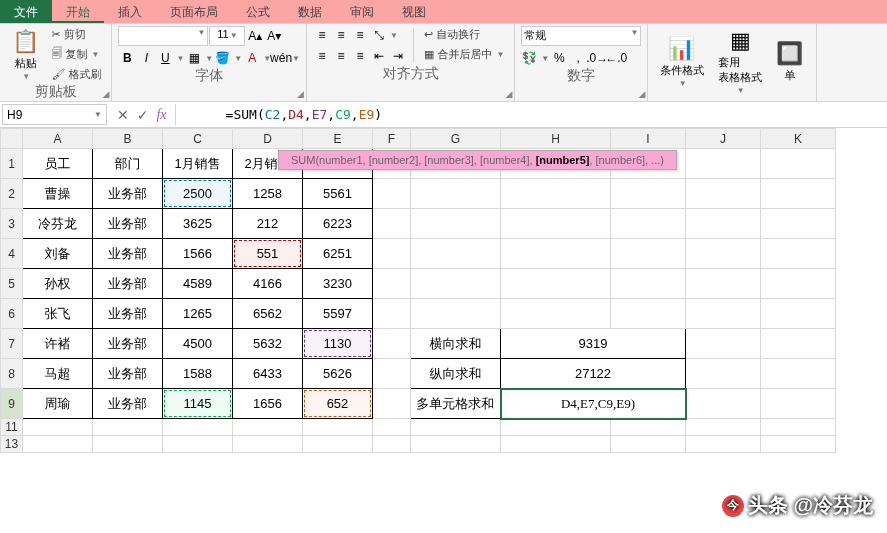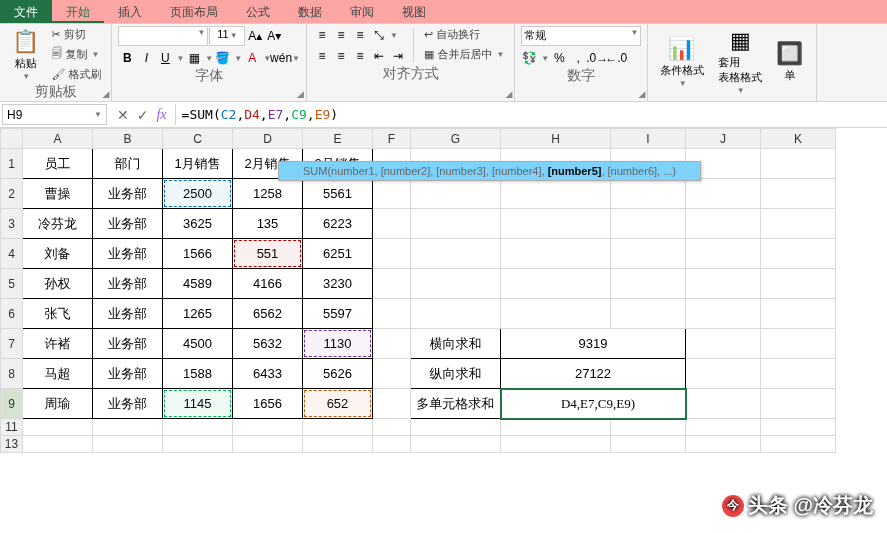--- a/index.html
+++ b/index.html
@@ -21,21 +21,21 @@
     .dd { font-size:8px; color:#777; margin-left:1px; }
     .fontsel { border:1px solid #ccc; background:#fff; padding:1px 2px; font-size:11px; height:20px; }
     .sq { width:18px; height:18px; display:inline-flex; align-items:center; justify-content:center; border:1px solid transparent; cursor:pointer; font-size:12px; }
     .row { display:flex; gap:1px; align-items:center; }
 
     .fbar { display:flex; height:26px; border-bottom:1px solid #d4d4d4; align-items:stretch; }
     .namebox { width:105px; border:1px solid #ccc; margin:2px; padding:2px 4px; font-size:12px; display:flex; align-items:center; justify-content:space-between; }
     .fbtns { display:flex; align-items:center; gap:8px; padding:0 8px; color:#888; border-right:1px solid #d4d4d4; margin:2px 0;}
     .fbtn { cursor:pointer; font-size:14px; color:#666; }
     .fx { font-style:italic; font-family:serif; font-size:14px; color:#8b5cf6; }
-    .finput { flex:1; font-size:13px; display:flex; align-items:center; padding:0 6px; font-family:Consolas,monospace; }
+    .finput { flex:1; font-size:13px; display:flex; align-items:center; padding:0 6px; font-family:Consolas,monospace;margin-left:44px; }
     .finput .fn { color:#000; }
     .finput .a1 { color:#0070c0; } .finput .a2 { color:#b91c1c; } .finput .a3 { color:#7030a0; } .finput .a4 { color:#00b050; } .finput .a5 { color:#c65911; }
 
     .sheet { position:relative; overflow:hidden; }
     table.grid { border-collapse:collapse; table-layout:fixed; }
     .grid th, .grid td { border:1px solid #d9d9d9; height:30px; font-size:13px; text-align:center; background:#fff; padding:0; }
     .grid th { background:#f0f0f0; font-weight:normal; color:#333; height:20px; font-size:12px; }
     .grid th.rh { width:22px; }
     .grid th.rh.sel { background:#d5e3cf; }
     .grid .corner { background:#f0f0f0; width:22px; }
@@ -43,21 +43,21 @@
     .grid td.num { text-align:center; }
     .hlcell { position:relative; }
     .hlbox { position:absolute; inset:1px; border:1px dashed; pointer-events:none; }
     .hlblue { border-color:#0070c0; background:rgba(0,112,192,0.06);}
     .hlred { border-color:#c00000; background:rgba(192,0,0,0.06);}
     .hlpurple { border-color:#7030a0; background:rgba(112,48,160,0.06);}
     .hlgreen { border-color:#00b050; background:rgba(0,176,80,0.06);}
     .hlorange { border-color:#c65911; background:rgba(198,89,17,0.06);}
     .selcell { border:2px solid #217346 !important; }
 
-    .tooltip { position:absolute; left:278px; top:161px; background:#7dd3fc; border:1px solid #aaa; padding:3px 24px; font-size:11px; color:#666; z-index:10; box-shadow:1px 1px 3px rgba(0,0,0,0.2); }
+    .tooltip { position:absolute; left:278px; top:150px; background:#f9a8d4; border:1px solid #aaa; padding:3px 12px; font-size:11px; color:#666; z-index:10; box-shadow:1px 1px 3px rgba(0,0,0,0.2); }
     .tooltip b { color:#000; }
 
     .watermark { position:absolute; right:14px; bottom:14px; color:#fff; font-size:20px; font-weight:bold; text-shadow:0 0 4px #000, 0 0 4px #000; display:flex; align-items:center; gap:4px; }
     .wm-ico { width:22px; height:22px; border-radius:50%; background:#e44; display:inline-flex; align-items:center; justify-content:center; color:#fff; font-size:12px; }
 
     .short td, .short th { height:17px !important; }
     .w-a{width:70px}.w-b{width:70px}.w-c{width:70px}.w-d{width:70px}.w-e{width:70px}.w-f{width:38px}.w-g{width:90px}.w-h{width:110px}.w-i{width:75px}.w-j{width:75px}.w-k{width:75px}
   </style>
 </head>
 <body>
@@ -273,21 +273,21 @@
           <td></td>
           <td></td>
           <td></td>
           <td></td>
   </tr>
   <tr>
           <th class="rh">3</th>
     <td class="b">冷芬龙</td>
           <td class="b">业务部</td>
     <td class="b num">3625</td>
-          <td class="b num">135</td>
+          <td class="b num">212</td>
           <td class="b num">6223</td>
     <td></td>
           <td></td>
           <td></td>
           <td></td>
           <td></td>
           <td></td>
   </tr>
   <tr>
           <th class="rh">4</th>

